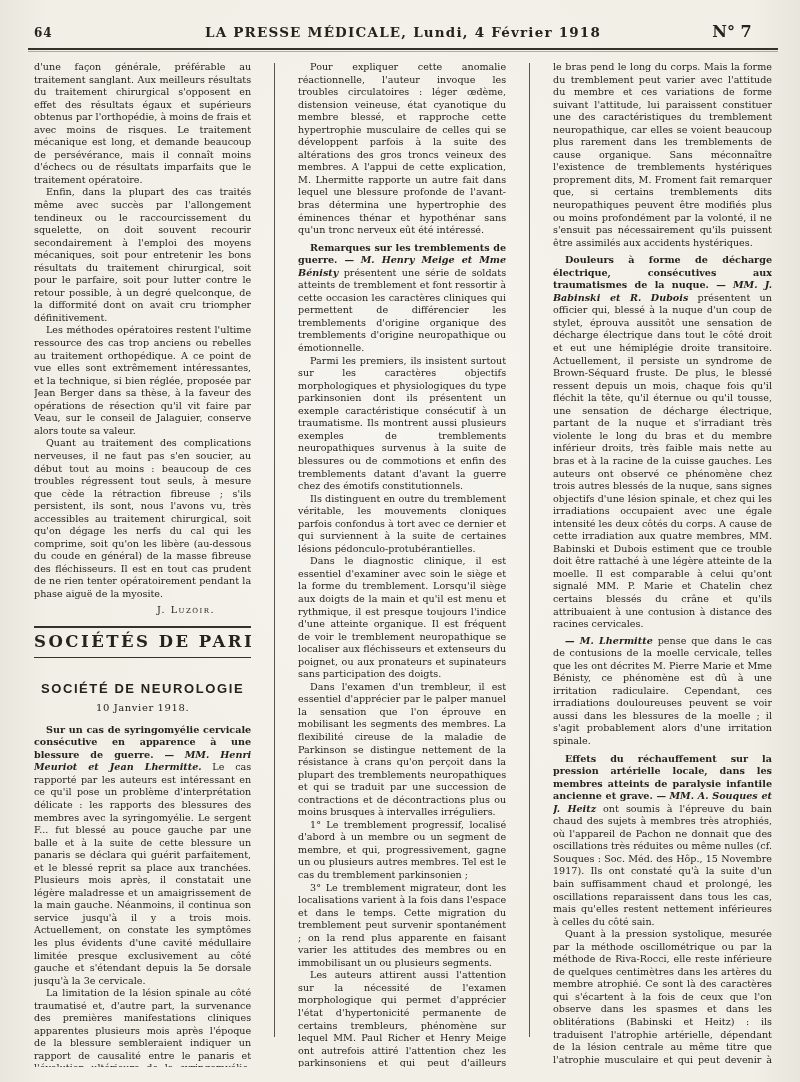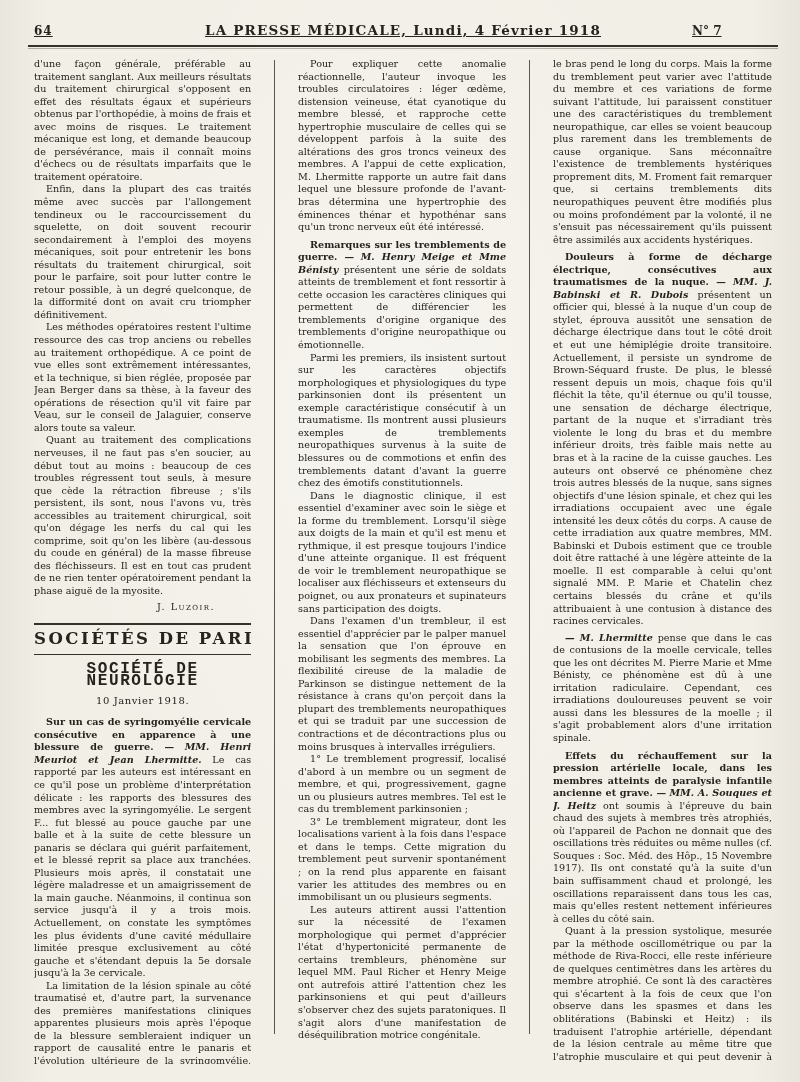--- a/index.html
+++ b/index.html
@@ -7,44 +7,44 @@
     width:800px;height:1082px;margin:0 auto;position:relative;overflow:hidden;
     background:#f2efe7;
     background-image:
       radial-gradient(ellipse at 50% 40%, rgba(255,255,255,.35) 0%, rgba(0,0,0,0) 60%),
       linear-gradient(90deg, rgba(120,110,90,.07) 0%, rgba(0,0,0,0) 6%, rgba(0,0,0,0) 94%, rgba(120,110,90,.08) 100%);
     color:#26231e;
     font-family:"DejaVu Serif", serif;
     box-sizing:border-box;
     padding:14px 28px 0 34px;
   }
-  .masthead{display:flex;align-items:baseline;font-weight:bold;margin-top:8px;text-decoration:underline;}
+  .masthead{display:flex;align-items:baseline;font-weight:bold;margin-top:8px;}
   .pgnum{width:80px;font-size:12px;letter-spacing:1px;}
   .mast-title{flex:1;text-align:center;font-size:13.5px;letter-spacing:1.2px;white-space:nowrap;}
-  .issue{width:80px;text-align:left;font-size:12px;}
+  .issue{width:80px;text-align:center;font-size:16px;}
   .header-rule{border-top:2px solid #35322c;border-bottom:1px solid rgba(53,50,44,.35);height:1px;margin:7px -6px 9px -6px;}
   .columns{display:flex;align-items:stretch;height:1006px;gap:16px;}
   .col{text-align:justify;font-size:9.6px;line-height:12.55px;overflow:hidden;hyphens:auto;-webkit-hyphens:auto;}
   .col-1{width:238px;}
   .col-2{width:228px;}
   .col-3{width:240px;}
   .vrule{width:1px;background:#5a564d;margin:2px 7px 30px 7px;}
   .para{margin:0;text-indent:12px;}
   .noindent{text-indent:0;}
   .art{margin-top:5px;}
   .art-title{font-weight:bold;}
   .art-authors{font-weight:bold;font-style:italic;}
   .speaker{font-weight:bold;font-style:italic;}
   .disc{margin-top:4px;}
   .signature{text-align:right;padding-right:36px;font-variant:small-caps;letter-spacing:1.5px;margin:3px 0 2px;}
   .section-head{text-align:center;margin-top:10px;margin-bottom:4px;}
   .section-rule{border-top:2px solid #35322c;margin:0;}
   .section-rule.thin{border-top-width:1.5px;}
   .section-title{font-size:16.5px;font-weight:bold;letter-spacing:2.5px;margin:8px 0;white-space:nowrap;}
-  .society-title{font-family:Liberation Mono, monospace;font-size:16px;font-weight:bold;letter-spacing:1.6px;margin:8px 0 0;}
+  .society-title{font-family:Liberation Sans, sans-serif;font-size:13px;font-weight:bold;letter-spacing:1.6px;margin:25px 0 0;}
   .session-date{font-size:10px;margin:7px 0 9px;letter-spacing:.6px;}
 </style>
 </head>
 <body>
 
 <div class="page">
 
   <header class="masthead">
     <span class="pgnum">64</span>
     <span class="mast-title">LA PRESSE MÉDICALE, Lundi, 4 Février 1918</span>
@@ -83,20 +83,21 @@
 
     <section class="col col-2">
       <p class="para">Pour expliquer cette anomalie réactionnelle, l'auteur invoque les troubles circulatoires : léger œdème, distension veineuse, état cyanotique du membre blessé, et rapproche cette hypertrophie musculaire de celles qui se développent parfois à la suite des altérations des gros troncs veineux des membres. A l'appui de cette explication, M. Lhermitte rapporte un autre fait dans lequel une blessure profonde de l'avant-bras détermina une hypertrophie des éminences thénar et hypothénar sans qu'un tronc nerveux eût été intéressé.</p>
 
       <p class="para art">
         <b class="art-title">Remarques sur les tremblements de guerre. —</b>
         <b class="art-authors">M. Henry Meige et Mme Bénisty</b>
         <span>présentent une série de soldats atteints de tremblement et font ressortir à cette occasion les caractères cliniques qui permettent de différencier les tremblements d'origine organique des tremblements d'origine neuropathique ou émotionnelle.</span>
       </p>
       <p class="para">Parmi les premiers, ils insistent surtout sur les caractères objectifs morphologiques et physiologiques du type parkinsonien dont ils présentent un exemple caractéristique consécutif à un traumatisme. Ils montrent aussi plusieurs exemples de tremblements neuropathiques survenus à la suite de blessures ou de commotions et enfin des tremblements datant d'avant la guerre chez des émotifs constitutionnels.</p>
+      <p class="para">Ils distinguent en outre du tremblement véritable, les mouvements cloniques parfois confondus à tort avec ce dernier et qui surviennent à la suite de certaines lésions pédonculo-protubérantielles.</p>
       <p class="para">Dans le diagnostic clinique, il est essentiel d'examiner avec soin le siège et la forme du tremblement. Lorsqu'il siège aux doigts de la main et qu'il est menu et rythmique, il est presque toujours l'indice d'une atteinte organique. Il est fréquent de voir le tremblement neuropathique se localiser aux fléchisseurs et extenseurs du poignet, ou aux pronateurs et supinateurs sans participation des doigts.</p>
       <p class="para">Dans l'examen d'un trembleur, il est essentiel d'apprécier par le palper manuel la sensation que l'on éprouve en mobilisant les segments des membres. La flexibilité cireuse de la maladie de Parkinson se distingue nettement de la résistance à crans qu'on perçoit dans la plupart des tremblements neuropathiques et qui se traduit par une succession de contractions et de décontractions plus ou moins brusques à intervalles irréguliers.</p>
       <p class="para">1° Le tremblement progressif, localisé d'abord à un membre ou un segment de membre, et qui, progressivement, gagne un ou plusieurs autres membres. Tel est le cas du tremblement parkinsonien ;</p>
       <p class="para">3° Le tremblement migrateur, dont les localisations varient à la fois dans l'espace et dans le temps. Cette migration du tremblement peut survenir spontanément ; on la rend plus apparente en faisant varier les attitudes des membres ou en immobilisant un ou plusieurs segments.</p>
       <p class="para">Les auteurs attirent aussi l'attention sur la nécessité de l'examen morphologique qui permet d'apprécier l'état d'hypertonicité permanente de certains trembleurs, phénomène sur lequel MM. Paul Richer et Henry Meige ont autrefois attiré l'attention chez les parkinsoniens et qui peut d'ailleurs s'observer chez des sujets paratoniques. Il s'agit alors d'une manifestation de déséquilibration motrice congénitale.</p>
 
     </section>
 
     <div class="vrule"></div>
 

